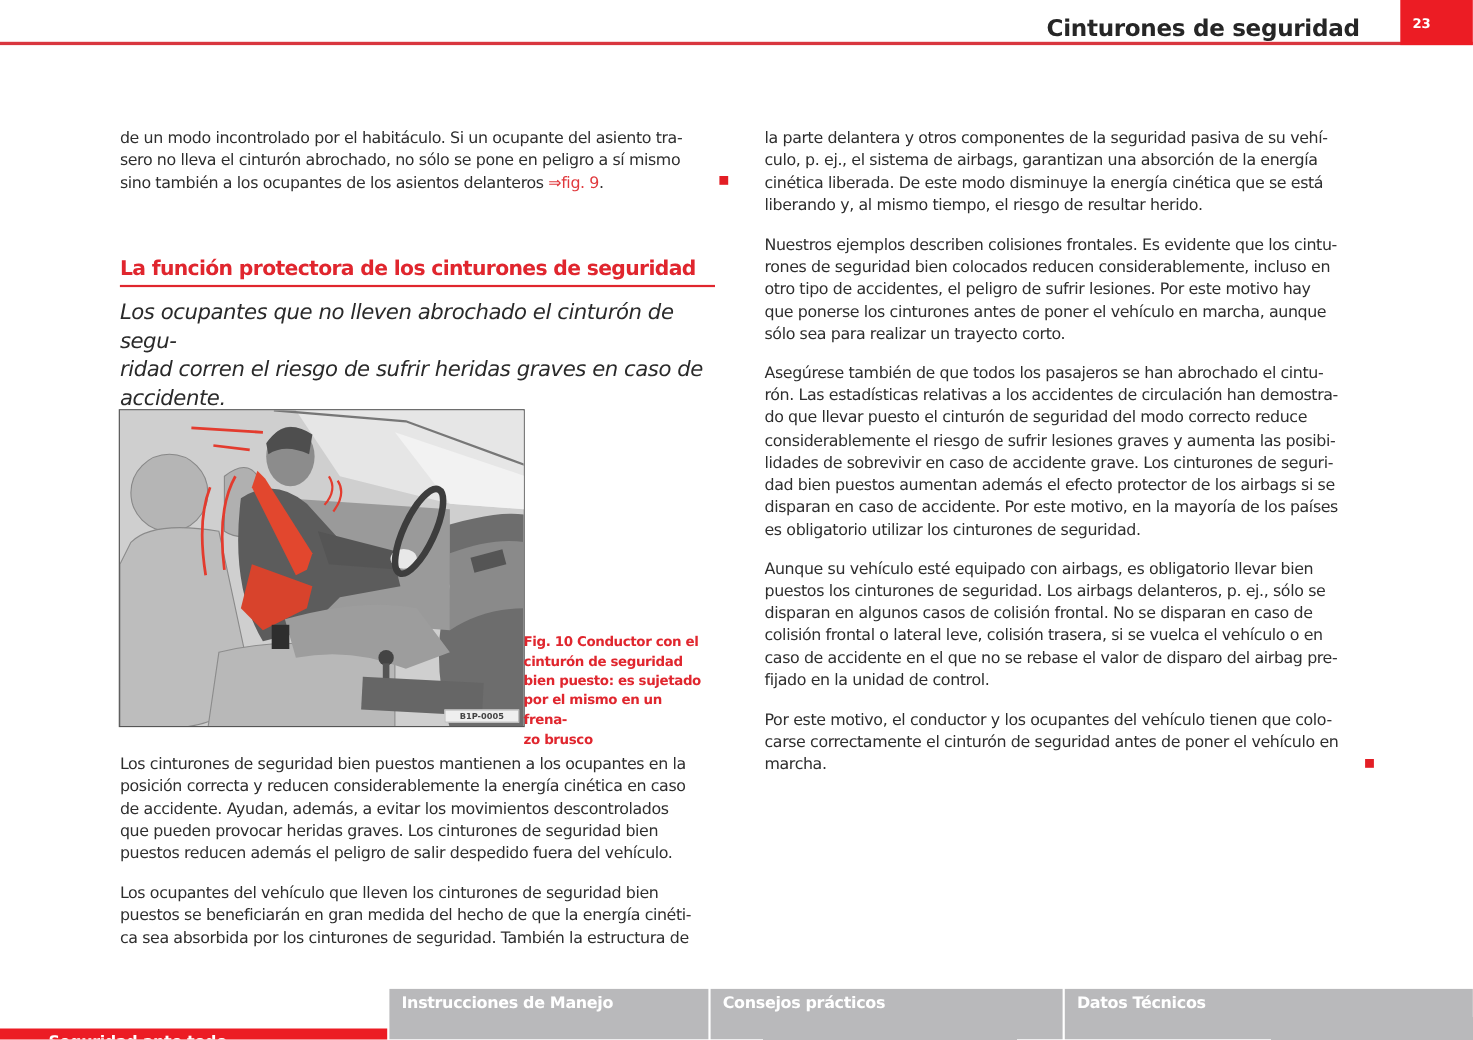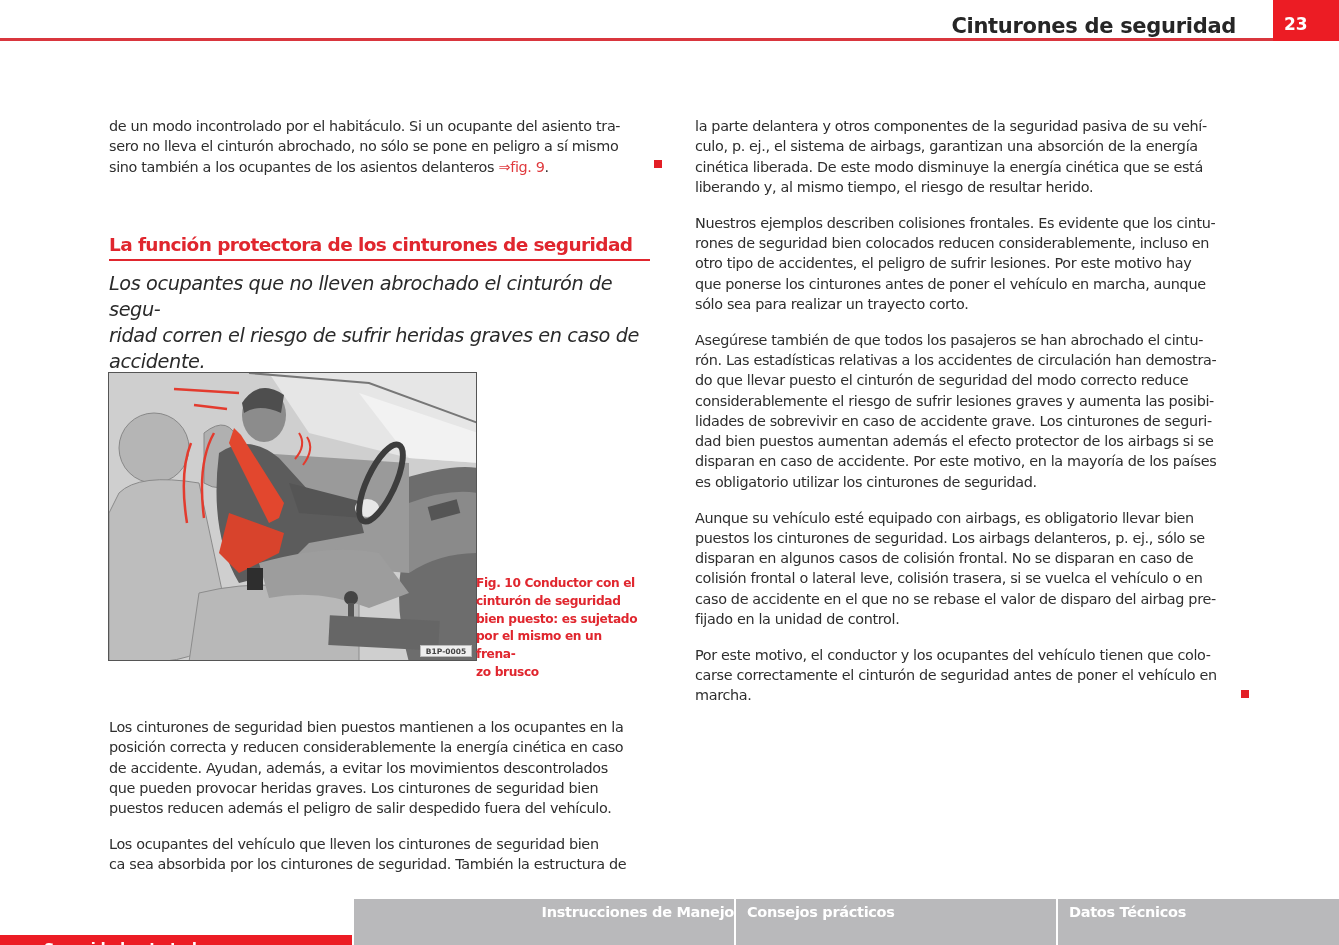--- a/index.html
+++ b/index.html
@@ -3,47 +3,47 @@
   <meta charset="utf-8">
   <style>
     * { box-sizing: border-box; margin: 0; padding: 0; }
     html, body { width: 1339px; height: 945px; background: #ffffff; overflow: hidden; }
     body { position: relative; font-family: "DejaVu Sans", "Liberation Sans", sans-serif; color: #2b2b2b; }
 
     
     .header-line { position: absolute; left: 0; top: 38px; width: 1339px; height: 3px; background: #d9363e; }
     .header-title { position: absolute; right: 103px; top: 14px; font-family: "DejaVu Sans", sans-serif; font-weight: bold; font-size: 21px; color: #262626; letter-spacing: -0.3px; }
     .page-number-box { position: absolute; left: 1273px; top: 0; width: 66px; height: 41px; background: #ec1c24; }
-    .page-number { position: absolute; left: 11px; top: 14px; font-family: "DejaVu Sans", sans-serif; font-weight: bold; font-size: 17px; color: #ffffff; }
+    .page-number { position: absolute; left: 11px; top: 14px; font-family: "DejaVu Sans", sans-serif; font-weight: bold; font-size: 12px; color: #ffffff; }
 
     
     .col { position: absolute; font-size: 14.4px; line-height: 20.3px; letter-spacing: -0.35px; color: #2e2e2e; }
     .col-left { left: 109px; top: 116px; width: 545px; }
     .col-right { left: 695px; top: 116px; width: 545px; }
     .para { margin-bottom: 15.5px; }
     .figref { color: #e03a3e; }
     .end-marker { position: absolute; width: 8px; height: 8px; background: #e31e25; }
 
     
     .section-heading { position: absolute; left: 109px; top: 234px; width: 541px; font-family: "DejaVu Sans", sans-serif; font-weight: bold; font-size: 18.5px; color: #e0262e; letter-spacing: -0.6px; padding-bottom: 4px; border-bottom: 2.5px solid #e0262e; }
     .lead { position: absolute; left: 109px; top: 271px; width: 545px; font-family: "DejaVu Sans", sans-serif; font-style: italic; font-size: 19.3px; line-height: 26px; color: #2a2a2a; letter-spacing: -0.4px; }
 
     
     .figure { position: absolute; left: 108px; top: 372px; width: 369px; height: 289px; border: 1px solid #555; background: #c9c9c9; overflow: hidden; }
     .figure svg { display: block; }
-    .figure-code { position: absolute; right: 4px; bottom: 3px; width: 52px; height: 12px; background: #efefef; border: 1px solid #bbb; font-size: 7.5px; line-height: 11px; text-align: center; color: #444; font-weight: bold; font-family: "DejaVu Sans", sans-serif; }
+    .figure-code { position: absolute; right: 4px; bottom: 3px; width: 68px; height: 12px; background: #efefef; border: 1px solid #bbb; font-size: 7.5px; line-height: 11px; text-align: center; color: #444; font-weight: bold; font-family: "DejaVu Sans", sans-serif; }
     .figure-caption { position: absolute; left: 476px; top: 575px; width: 165px; font-family: "DejaVu Sans", sans-serif; font-weight: bold; font-size: 12.2px; line-height: 17.8px; color: #e0262e; letter-spacing: -0.35px; }
 
     
     .footer { position: absolute; left: 0; top: 899px; width: 1339px; height: 46px; display: flex; }
     .footer-tab { height: 46px; padding: 5px 0 0 44px; font-family: "DejaVu Sans", sans-serif; font-weight: bold; font-size: 14.5px; color: #ffffff; letter-spacing: -0.3px; cursor: pointer; }
     .footer-tab.active { background: #ec1c24; }
     .footer-tab.inactive { background: #b9b9bb; padding-left: 11px; }
     .ft-1 { width: 352px; margin-top: 36px; }
-    .ft-2 { width: 380px; margin-left: 2px; text-align: right; }
+    .ft-2 { width: 290px; margin-left: 2px; }
     .ft-3 { width: 320px; margin-left: 2px; }
     .ft-4 { flex: 1; margin-left: 2px; }
   </style>
 </head>
 <body>
 
 <div class="header-line"></div>
 <div class="header-title">Cinturones de seguridad</div>
 <div class="page-number-box">
   <span class="page-number">23</span>
@@ -117,30 +117,31 @@
   <div class="figure-code">B1P-0005</div>
 </div>
 <div class="figure-caption">
   <div>Fig. 10  Conductor con el</div>
   <div>cinturón de seguridad</div>
   <div>bien puesto: es sujetado</div>
   <div>por el mismo en un frena-</div>
   <div>zo brusco</div>
 </div>
 
-<div class="col" style="left:109px; top:717px; width:545px;">
+<div class="col" style="left:109px; top:685px; width:545px;">
   <div class="para">
     <div>Los cinturones de seguridad bien puestos mantienen a los ocupantes en la</div>
     <div>posición correcta y reducen considerablemente la energía cinética en caso</div>
     <div>de accidente. Ayudan, además, a evitar los movimientos descontrolados</div>
     <div>que pueden provocar heridas graves. Los cinturones de seguridad bien</div>
     <div>puestos reducen además el peligro de salir despedido fuera del vehículo.</div>
   </div>
   <div class="para">
     <div>Los ocupantes del vehículo que lleven los cinturones de seguridad bien</div>
+    <div>puestos se beneficiarán en gran medida del hecho de que la energía cinéti-</div>
     <div>ca sea absorbida por los cinturones de seguridad. También la estructura de</div>
   </div>
 </div>
 
 <div class="col col-right">
   <div class="para">
     <div>la parte delantera y otros componentes de la seguridad pasiva de su vehí-</div>
     <div>culo, p. ej., el sistema de airbags, garantizan una absorción de la energía</div>
     <div>cinética liberada. De este modo disminuye la energía cinética que se está</div>
     <div>liberando y, al mismo tiempo, el riesgo de resultar herido.</div>

